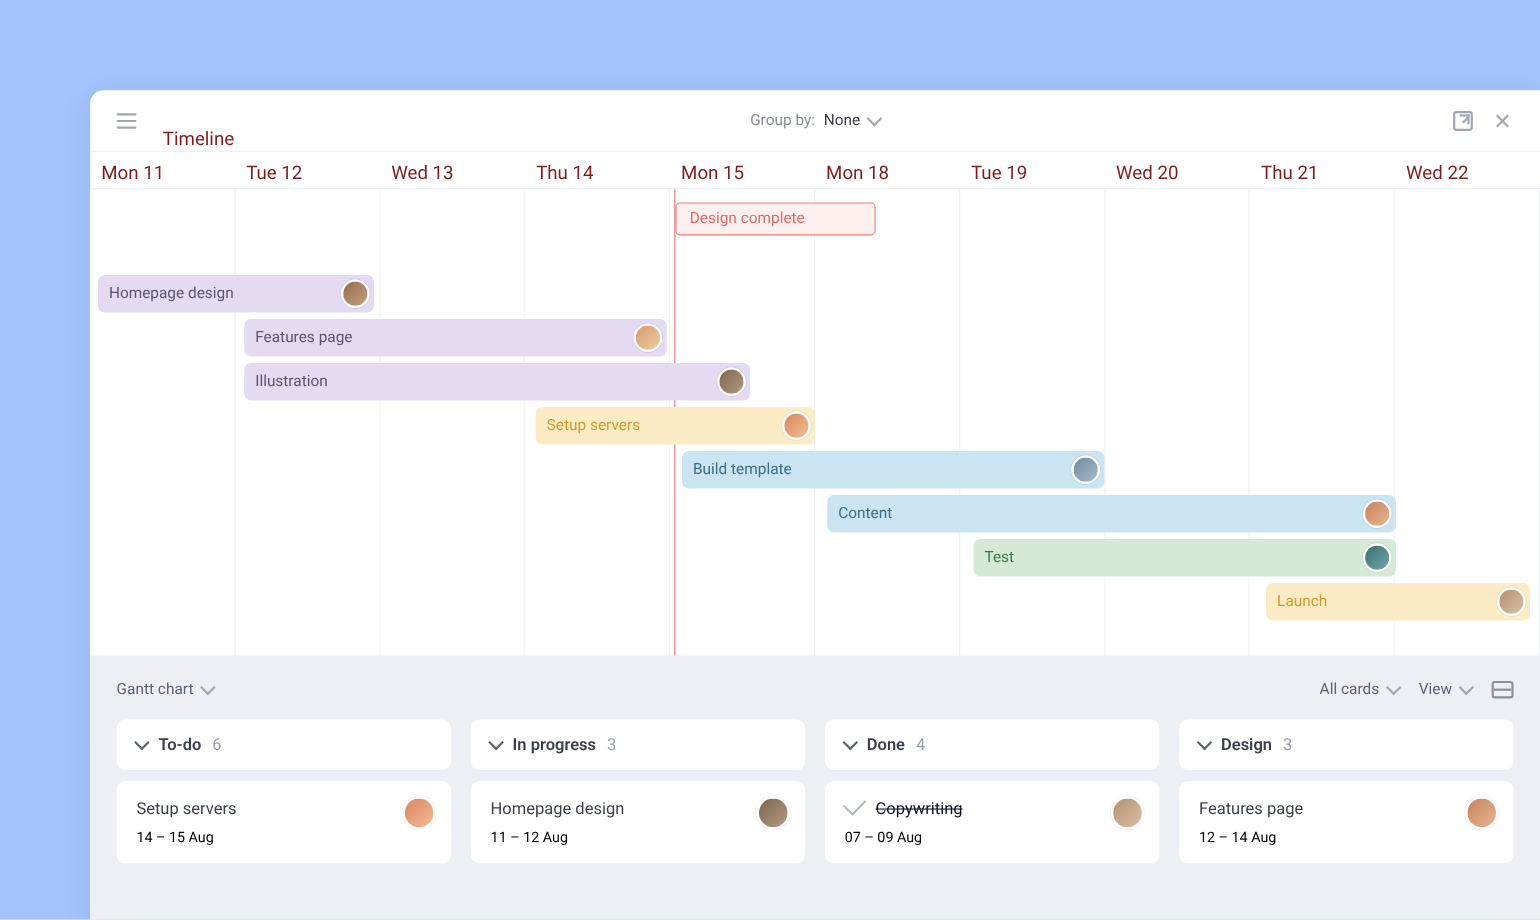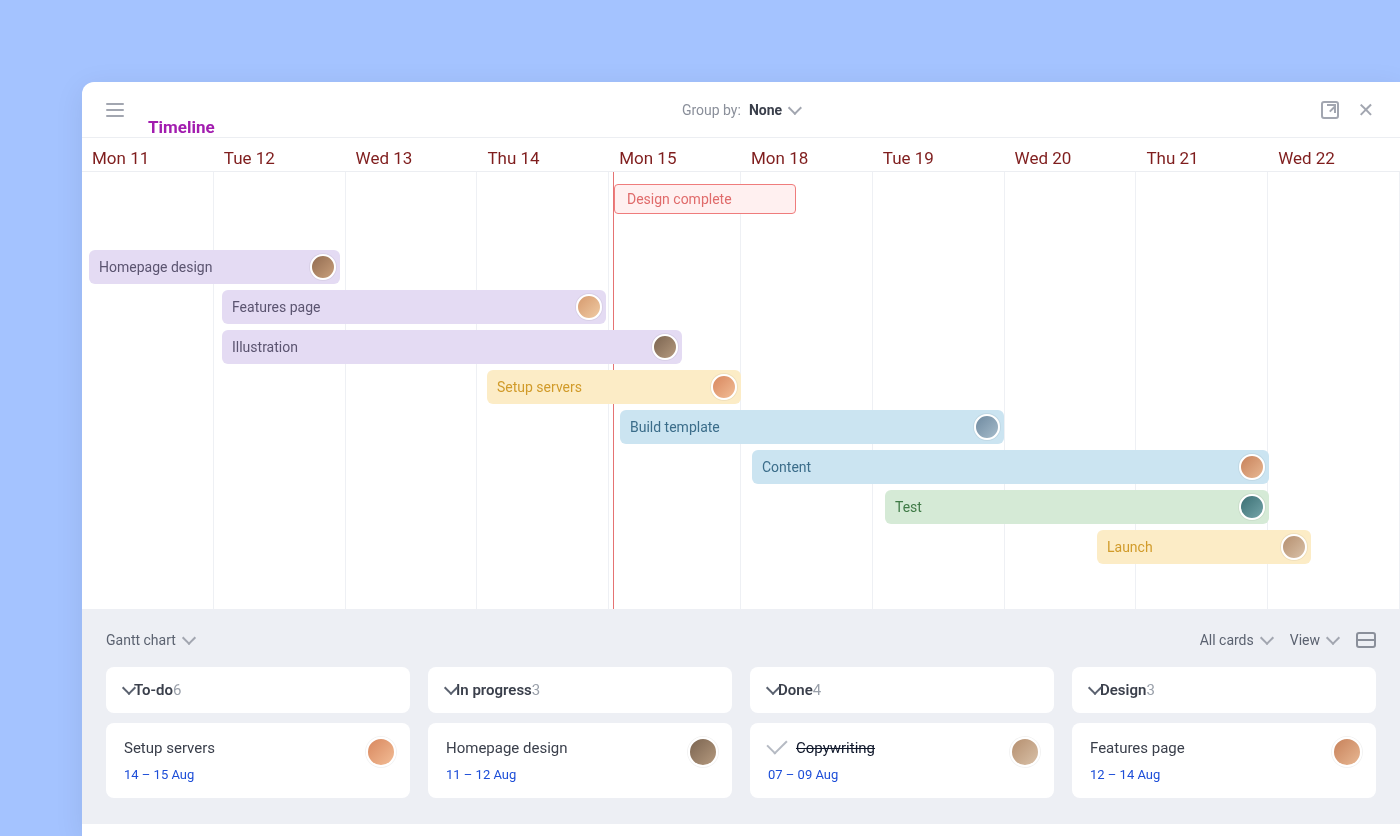--- a/index.html
+++ b/index.html
@@ -18,24 +18,24 @@
   .toolbar {
     height: 56px;
     display: flex; align-items: center;
     border-bottom: 1px solid #eceef2;
     padding: 0 24px;
     gap: 16px;
     color: #3a3f4b;
   }
   .hamburger { width: 18px; height: 14px; display:flex; flex-direction:column; justify-content:space-between; cursor:pointer;}
   .hamburger span{height:2px;background:#a2a6b0;border-radius:1px;}
-  .title { font-size: 17px; font-weight:700; color:#a21caf; margin-left:8px;margin-top:35px;}
+  .title { font-size: 17px; font-weight:400; color:#7f1d1d; margin-left:8px;margin-top:35px;}
   .toolbar-spacer{flex:1;}
   .groupby { position:absolute; left:50%; transform:translateX(-50%); display:flex; align-items:center; gap:8px; color:#8a8f9a; font-size:14px;}
-  .groupby .val{color:#3a3f4b; font-weight:700;}
+  .groupby .val{color:#3a3f4b; font-weight:400;}
   .chev{width:10px;height:10px;border-right:2px solid #a2a6b0;border-bottom:2px solid #a2a6b0;transform:rotate(45deg);display:inline-block;position:relative;top:-2px;}
   .icon-btn{width:20px;height:20px;display:flex;align-items:center;justify-content:center;cursor:pointer;color:#a2a6b0;}
   .icon-open{width:18px;height:18px;border:2px solid #a2a6b0;border-radius:3px;position:relative;}
   .icon-open::after{content:"";position:absolute;top:1px;right:1px;width:7px;height:7px;border-top:2px solid #a2a6b0;border-right:2px solid #a2a6b0;}
   .icon-open::before{content:"";position:absolute;top:3px;right:3px;width:7px;height:2px;background:#a2a6b0;transform:rotate(-45deg);transform-origin:right top;}
   .icon-close{font-size:20px;line-height:1;color:#a2a6b0;}
   
   .dates{display:flex;height:34px;border-bottom:1px solid #eceef2;}
   .col{width:132.8px;position:relative;}
   .dates .col{font-size:17px;color:#7f1d1d;padding:10px 0 0 10px;}
@@ -55,35 +55,35 @@
   .avatar{width:26px;height:26px;border-radius:50%;display:inline-block;border:2px solid #fff;box-shadow:0 0 0 1px rgba(0,0,0,.05);}
   .av1{background:linear-gradient(135deg,#926b50,#c9a07c);}
   .av2{background:linear-gradient(135deg,#d69a6e,#f0cba4);}
   .av3{background:linear-gradient(135deg,#7b6450,#b59a7f);}
   .av4{background:linear-gradient(135deg,#d8875e,#f2bd96);}
   .av5{background:linear-gradient(135deg,#6f8aa0,#a6bccb);}
   .av6{background:linear-gradient(135deg,#c7815a,#e8b893);}
   .av7{background:linear-gradient(135deg,#3b6f74,#74a5a9);}
   .av8{background:linear-gradient(135deg,#b58f6f,#d9c1a8);}
   
-  .board{position:absolute;left:0;right:0;bottom:12px;height:215px;background:#edeff4;padding:14px 24px 0;}
+  .board{position:absolute;left:0;right:0;bottom:0;height:240px;background:#edeff4;padding:14px 24px 0;}
   .board-bar{display:flex;align-items:center;height:34px;color:#5b6270;font-size:14px;gap:18px;}
   .dd{display:flex;align-items:center;gap:8px;cursor:pointer;}
   .board-bar .spacer{flex:1;}
   .layout-icon{width:20px;height:16px;border:2px solid #8a8f9a;border-radius:3px;position:relative;}
   .layout-icon::after{content:"";position:absolute;left:0;right:0;top:40%;height:2px;background:#8a8f9a;}
   .columns{display:flex;gap:18px;margin-top:10px;}
   .colgroup{flex:1;min-width:0;}
-  .col-head{background:#fff;border-radius:8px;padding:14px 18px;display:flex;align-items:center;font-size:15px;}
+  .col-head{background:#fff;border-radius:8px;padding:14px 18px;display:flex;align-items:center;gap:10px;font-size:15px;}
   .col-head .chev{border-color:#5b6270;}
   .col-head .name{font-weight:600;color:#3a3f4b;}
   .col-head .count{color:#9aa0aa;}
   .card{background:#fff;border-radius:8px;margin-top:10px;padding:16px 18px;position:relative;}
   .card .t{font-size:15px;color:#3a3f4b;}
-  .card .d{font-size:13px;color:#1d4ed8;margin-top:10px;}
+  .card .d{font-size:13px;color:#000000;margin-top:10px;}
   .card .avatar{position:absolute;right:14px;top:14px;width:30px;height:30px;}
   .done .t{color:#0f172a;text-decoration:line-through;}
   .done .check{display:inline-block;width:18px;height:12px;border-left:2px solid #b5bac3;border-bottom:2px solid #b5bac3;transform:rotate(-45deg);margin-right:10px;position:relative;top:-3px;}
 </style>
 </head>
 <body>
 
 <div class="app">
 
   <div class="toolbar">
@@ -159,21 +159,21 @@
           <span class="avatar av5"></span>
         </div>
         <div class="task c-blue" style="left: 670px; width: 517px; top: 200px;">
           <span>Content</span>
           <span class="avatar av6"></span>
         </div>
         <div class="task c-green" style="left: 803px; width: 384px; top: 240px;">
           <span>Test</span>
           <span class="avatar av7"></span>
         </div>
-        <div class="task c-yellow" style="left: 1015px; width: 214px; top: 280px;">
+        <div class="task c-yellow" style="left: 1069px; width: 240px; top: 280px;">
           <span>Launch</span>
           <span class="avatar av8"></span>
         </div>
       </div>
   </div>
 
   <div class="board">
     <div class="board-bar">
       <div class="dd">
         <span>Gantt chart</span>

